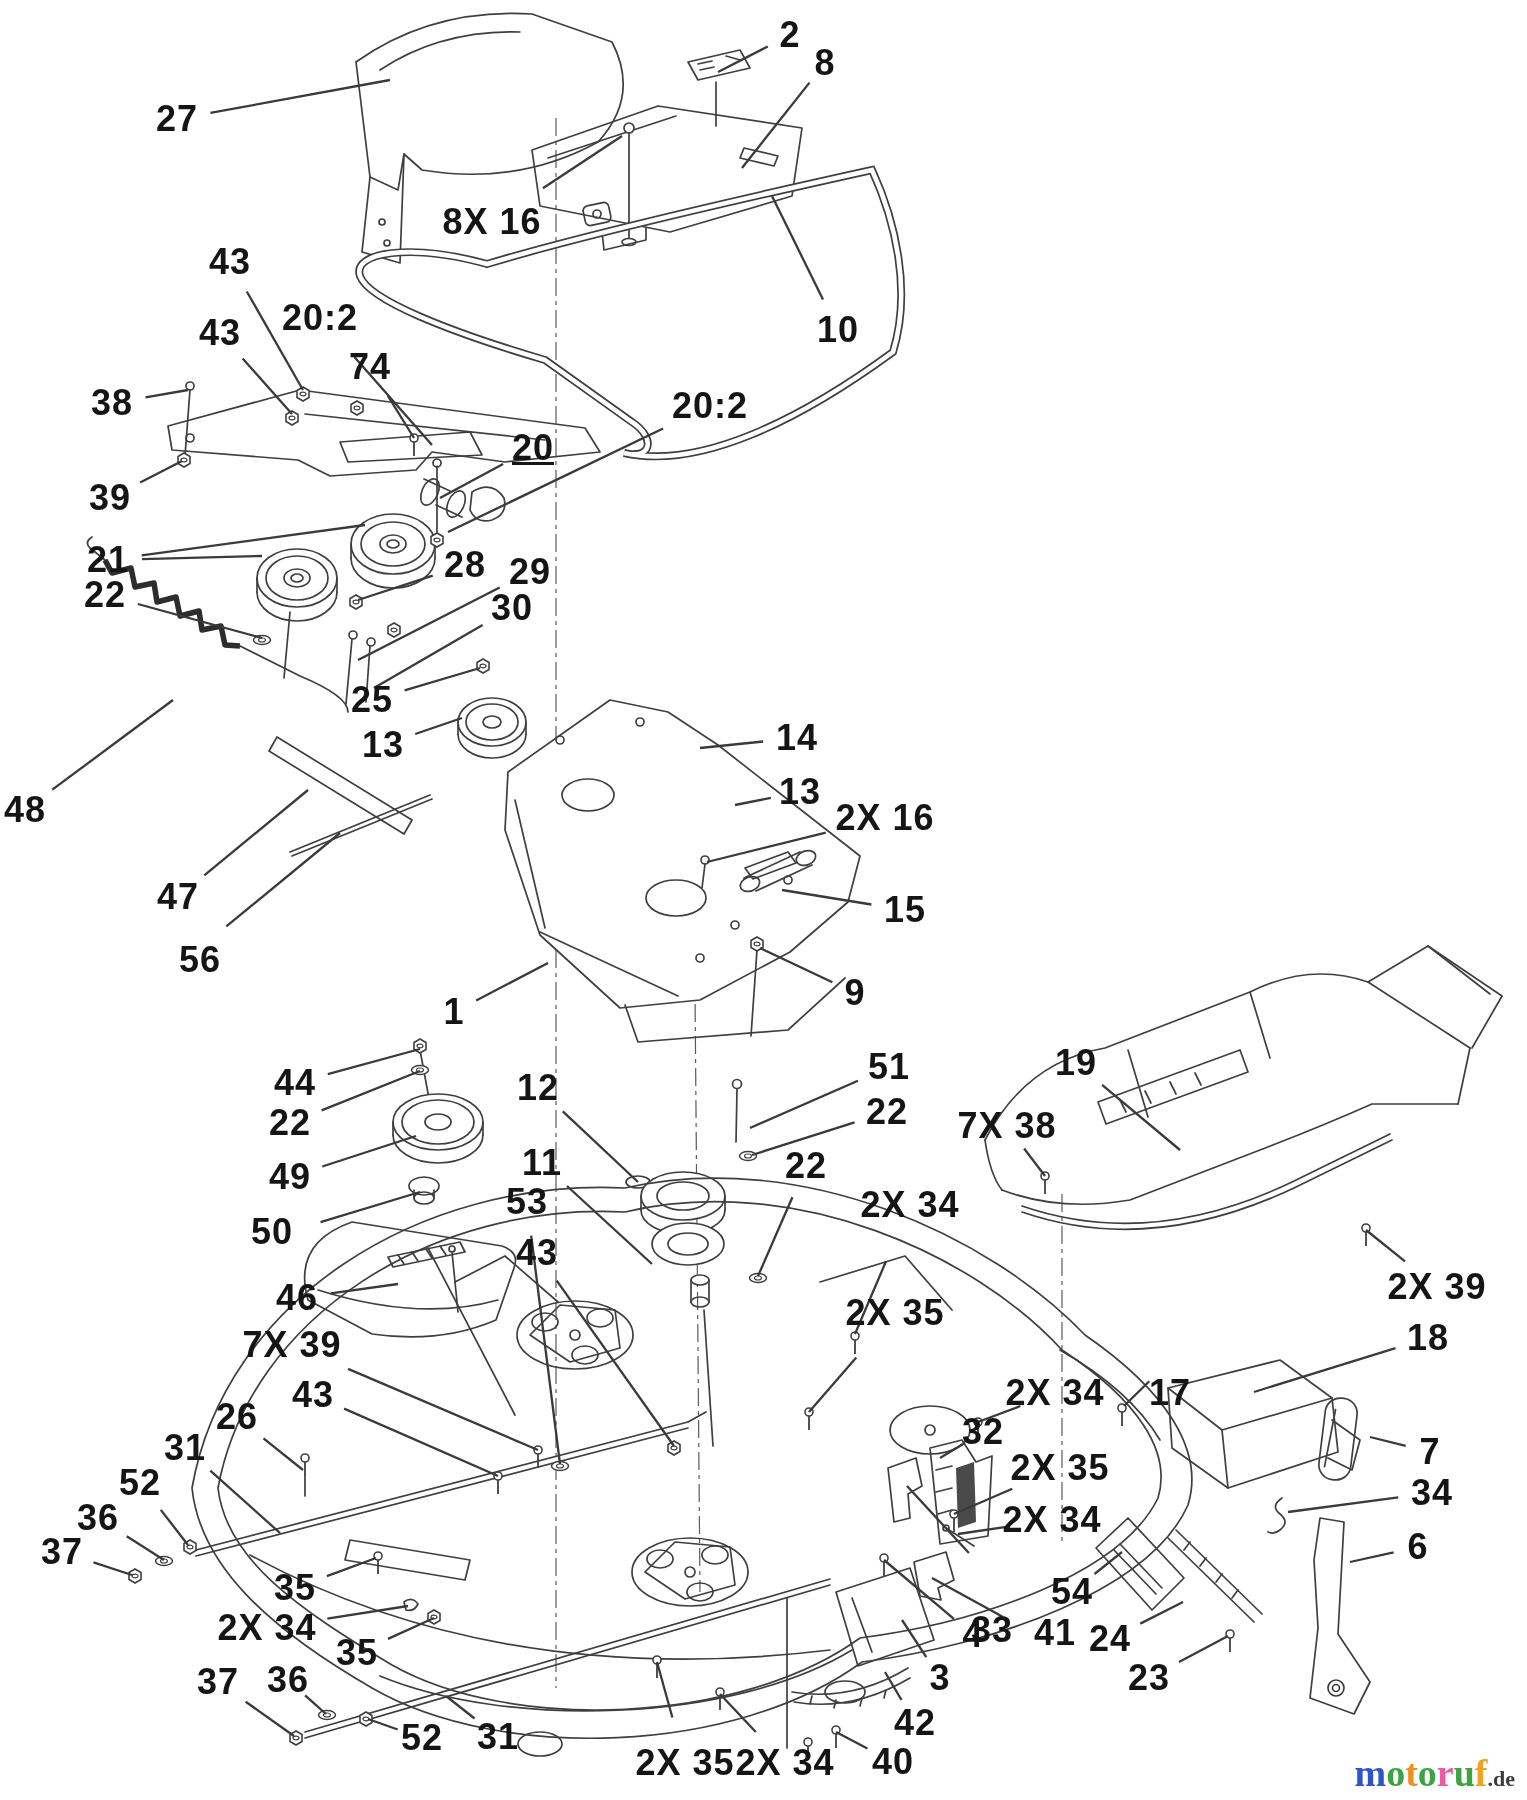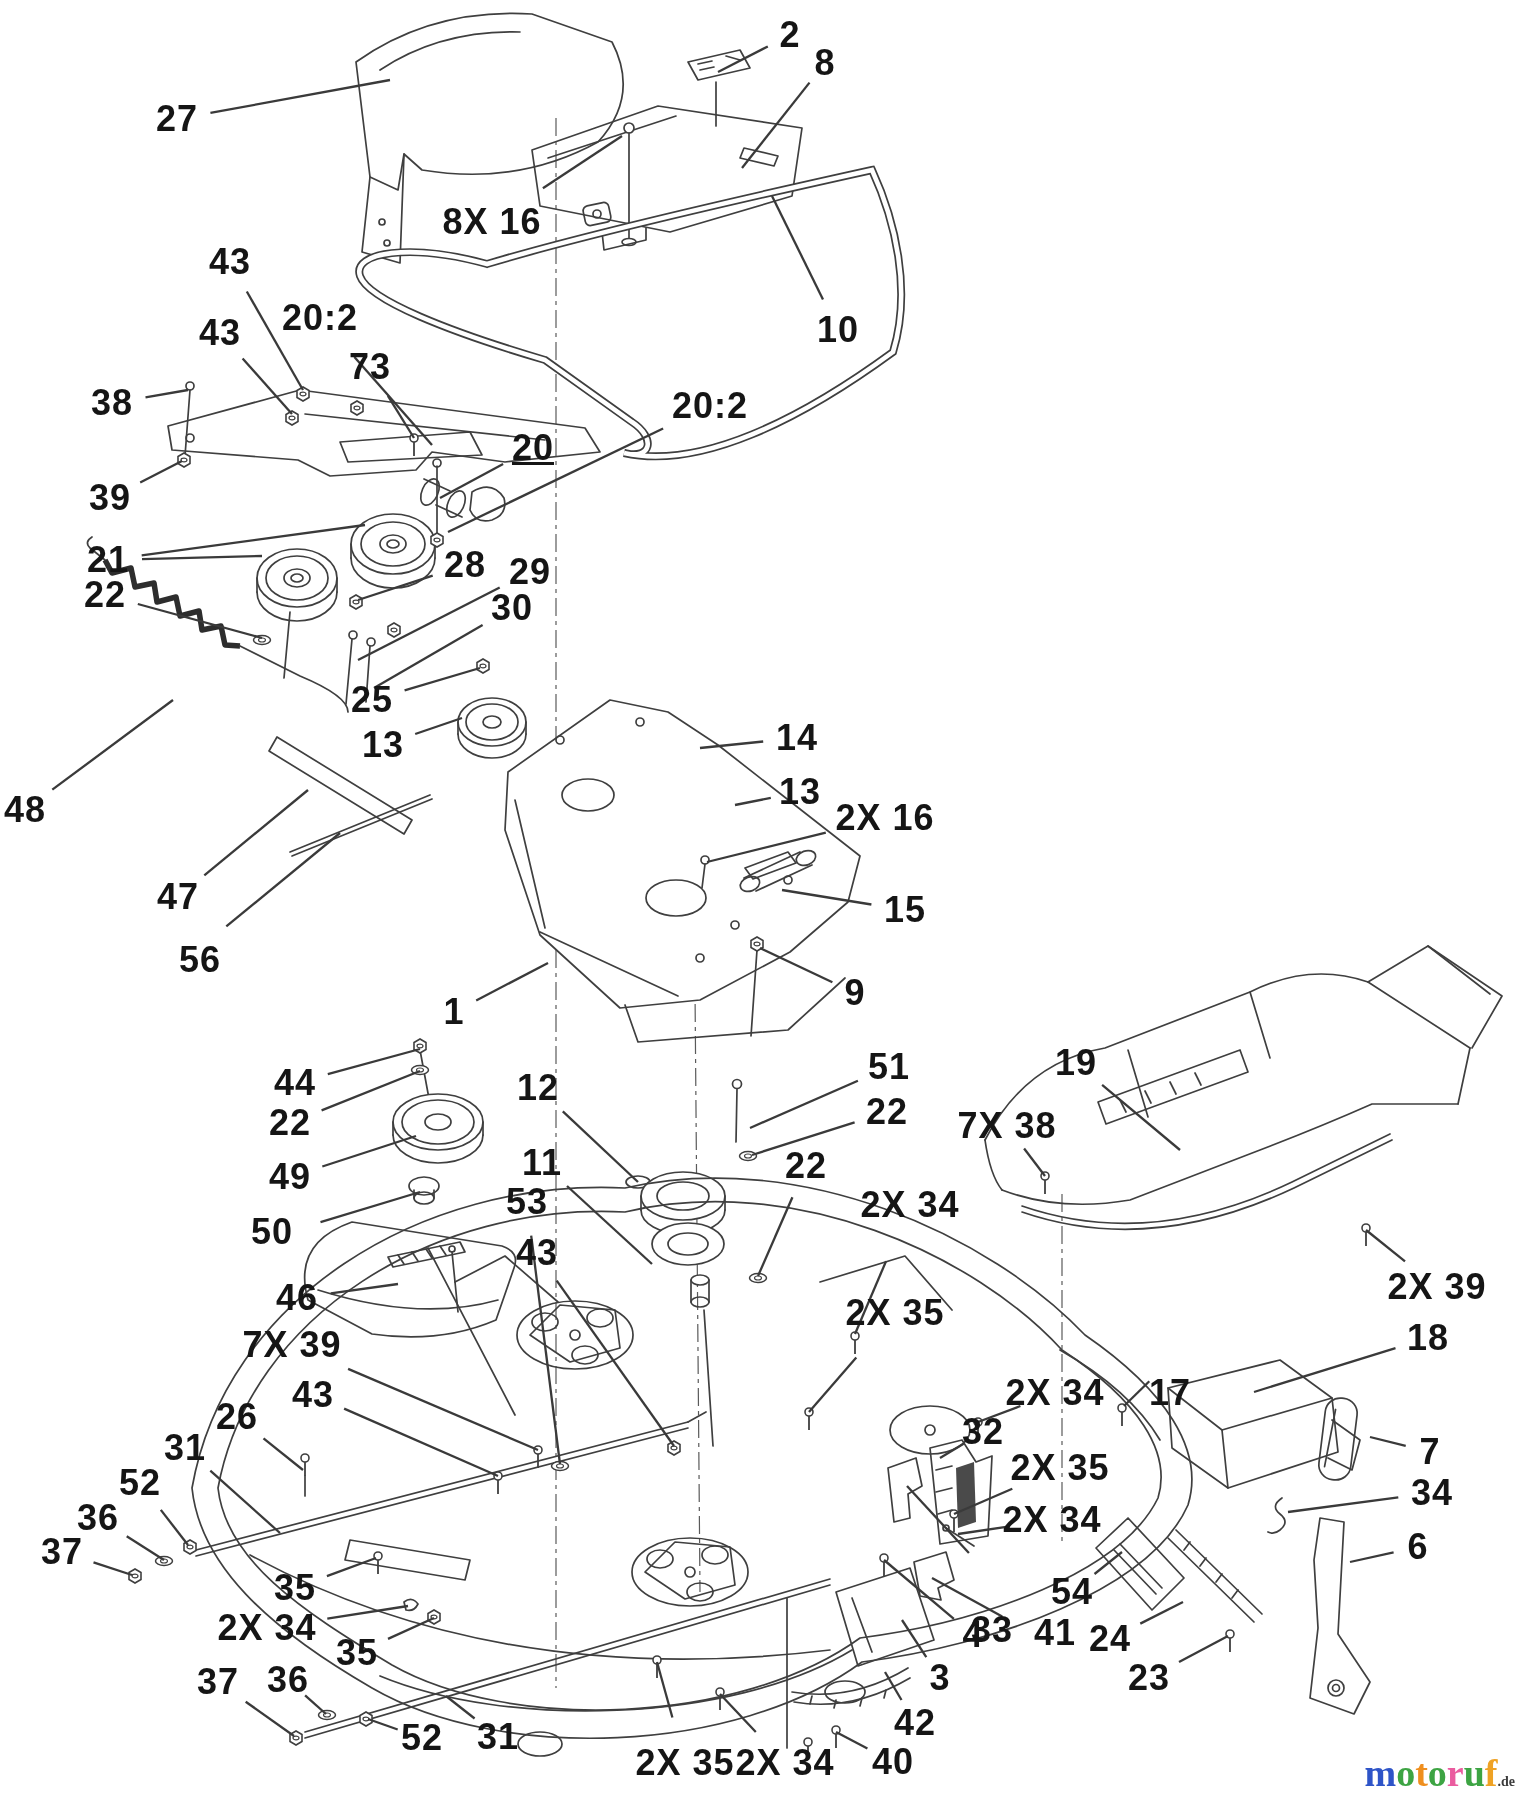--- a/index.html
+++ b/index.html
@@ -12,21 +12,21 @@
   .belt-outer{stroke:#3f3f3f;stroke-width:8;fill:none;}
   .belt-inner{stroke:#ffffff;stroke-width:4.6;fill:none;}
   .coil{stroke:#2d2d2d;stroke-width:5.5;fill:none;stroke-linejoin:round;}
   #leaders line{stroke:#3a3a3a;stroke-width:2.3;}
   .callout{position:absolute;transform:translate(-50%,-50%);
            font:700 36px "Liberation Sans",sans-serif;color:#151515;
            white-space:nowrap;letter-spacing:1px;}
   #logo{position:absolute;right:12px;bottom:8px;
         font-family:"Liberation Serif",serif;font-weight:700;line-height:1;}
   #logo .ltr{font-size:38px;}
-  #logo .suffix{font-size:14px;font-weight:700;}
+  #logo .suffix{font-size:22px;font-weight:700;}
 </style>
 </head>
 <body>
 
 <div id="stage">
 
 <svg id="art" width="1527" height="1800" viewBox="0 0 1527 1800">
   <defs>
     <g id="nutG">
           <path d="M-6,-3.5 L0,-7 L6,-3.5 L6,3.5 L0,7 L-6,3.5 Z" fill="#fff" stroke="#3f3f3f" stroke-width="1.6"></path>
@@ -475,21 +475,21 @@
 
 <div id="callouts">
       <div class="callout" style="left: 177px; top: 119px;">27</div>
       <div class="callout" style="left: 790px; top: 35px;">2</div>
       <div class="callout" style="left: 825px; top: 63px;">8</div>
       <div class="callout" style="left: 492px; top: 222px;">8X 16</div>
       <div class="callout" style="left: 838px; top: 330px;">10</div>
       <div class="callout" style="left: 230px; top: 262px;">43</div>
       <div class="callout" style="left: 220px; top: 333px;">43</div>
       <div class="callout" style="left: 320px; top: 318px;">20:2</div>
-      <div class="callout" style="left: 370px; top: 367px;">73</div>
+      <div class="callout" style="left: 370px; top: 367px;">74</div>
       <div class="callout" style="left: 112px; top: 403px;">38</div>
       <div class="callout" style="left: 110px; top: 498px;">39</div>
       <div class="callout" style="left: 108px; top: 560px;">21</div>
       <div class="callout" style="left: 105px; top: 595px;">22</div>
       <div class="callout" style="left: 533px; top: 448px; text-decoration: underline;">20</div>
       <div class="callout" style="left: 710px; top: 406px;">20:2</div>
       <div class="callout" style="left: 465px; top: 565px;">28</div>
       <div class="callout" style="left: 530px; top: 572px;">29</div>
       <div class="callout" style="left: 512px; top: 608px;">30</div>
       <div class="callout" style="left: 372px; top: 700px;">25</div>

